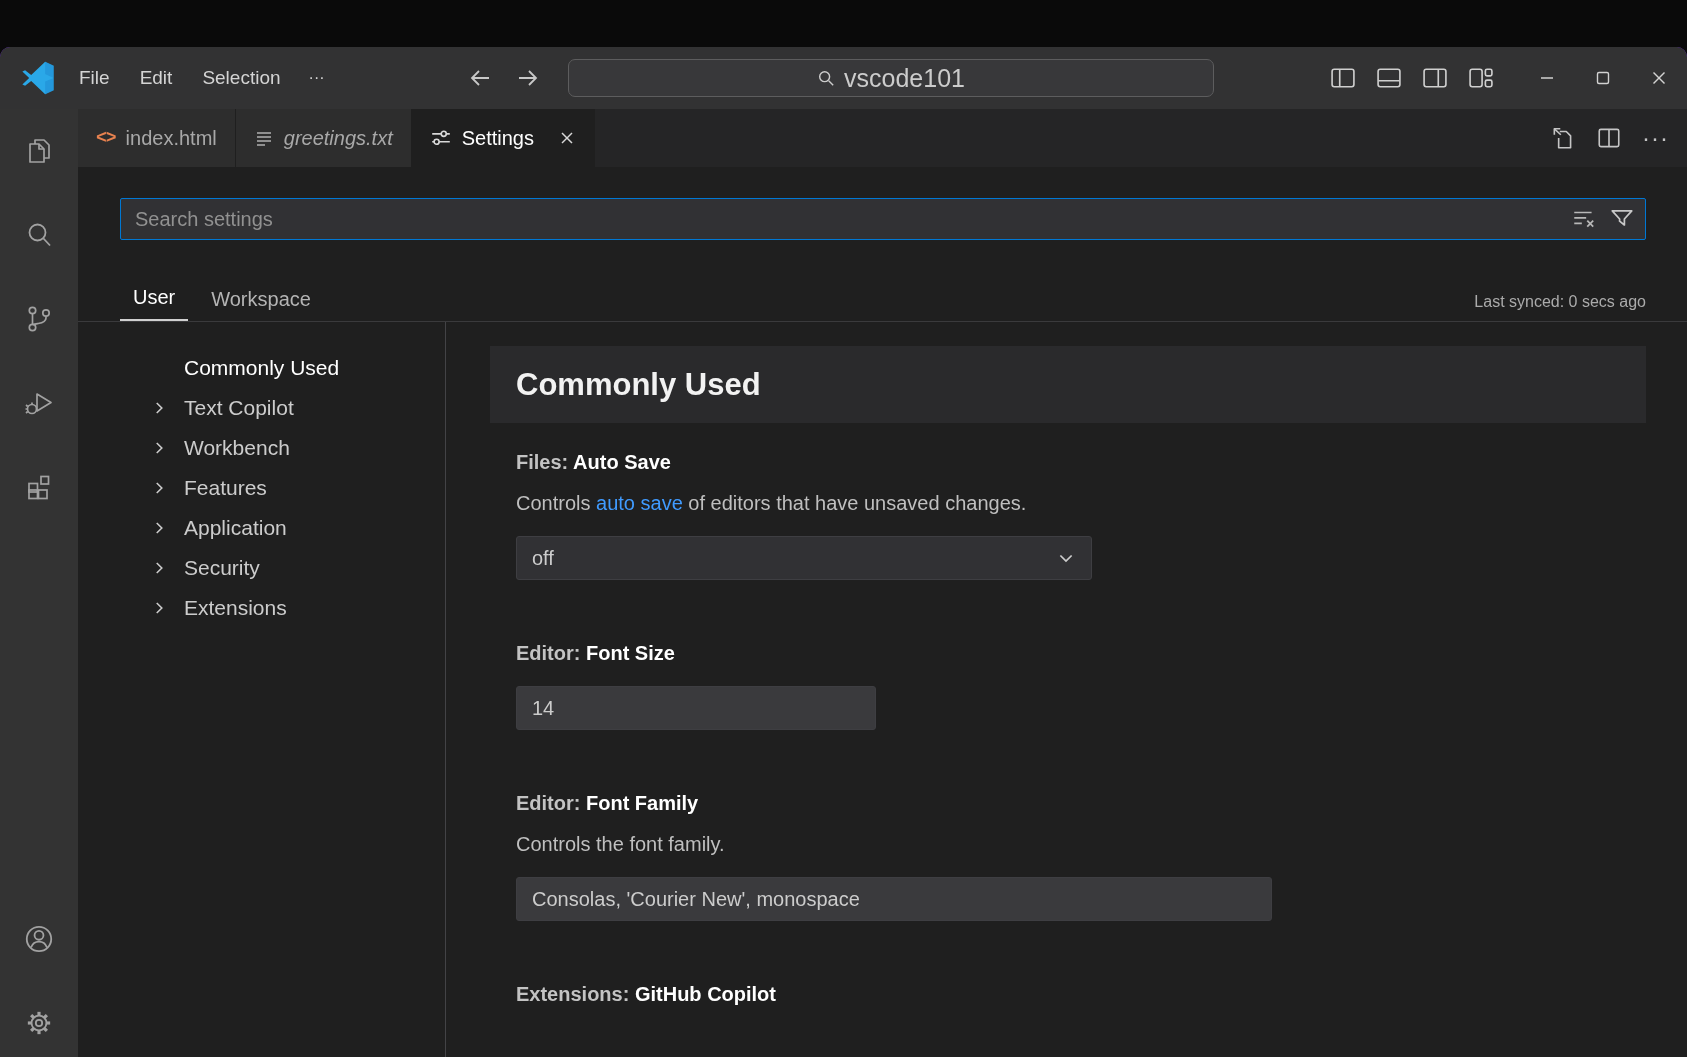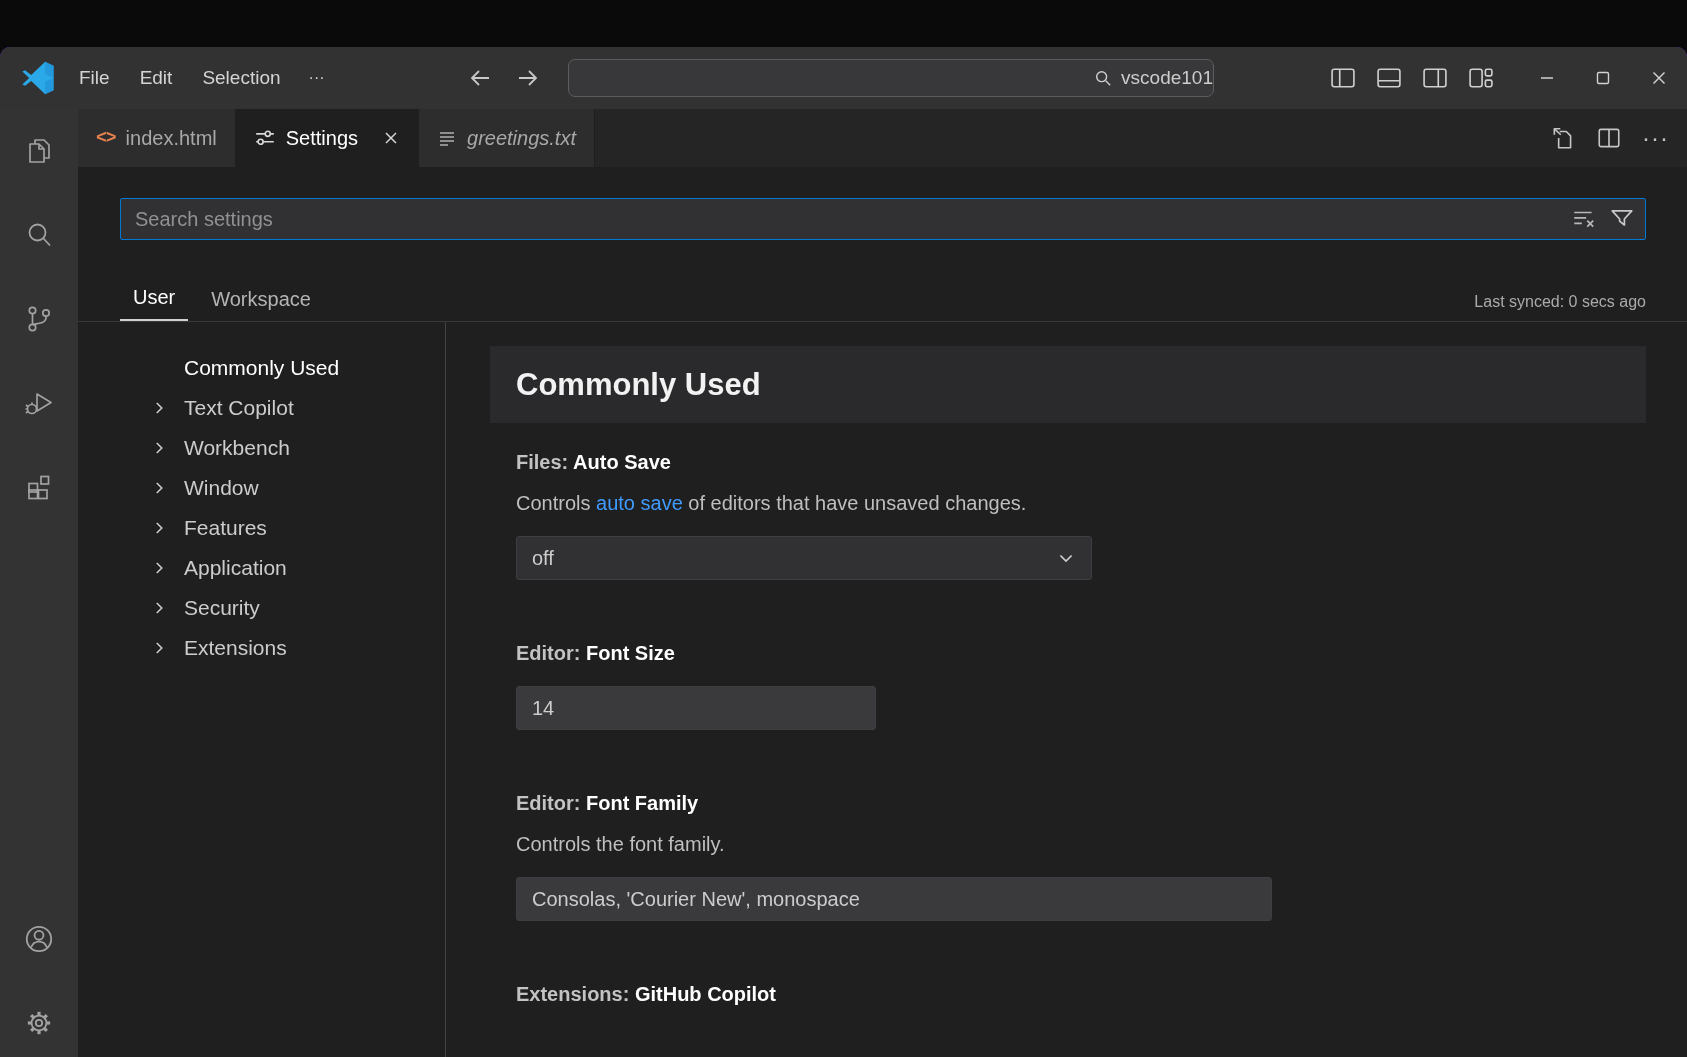--- a/index.html
+++ b/index.html
@@ -10,22 +10,22 @@
 
   
   .titlebar { position:absolute; top:0; left:0; right:0; height:62px; background:#323233; }
   .logo { position:absolute; left:21px; top:14px; width:34px; height:34px; }
   .menubar { position:absolute; left:64px; top:0; height:62px; display:flex; align-items:center; }
   .menu-item { padding:8px 15px; font-size:19px; color:#d4d4d4; border-radius:6px; cursor:default; }
   .menu-more { padding:8px 13px; color:#d4d4d4; }
   .nav-arrows { position:absolute; left:468px; top:0; height:62px; display:flex; align-items:center; gap:24px; }
   .command-center { position:absolute; left:568px; top:12px; width:646px; height:38px;
       background:#38383a; border:1px solid #5d5d5e; border-radius:7px;
-      display:flex; align-items:center; justify-content:flex-end; gap:9px;
-      color:#cccccc; font-size:19px; }
+      display:flex; align-items:center; justify-content:center; gap:9px;
+      color:#cccccc; font-size:25px; }
   .titlebar-right { position:absolute; right:0; top:0; height:62px; display:flex; align-items:center; }
   .layout-icons { display:flex; align-items:center; gap:22px; margin-right:26px; }
   .layout-icons .lbtn { display:flex; align-items:center; justify-content:center; }
   .win-btn { width:56px; height:62px; display:flex; align-items:center; justify-content:center; }
 
   
   .activitybar { position:absolute; left:0; top:62px; bottom:39px; width:78px; background:#333333;
       display:flex; flex-direction:column; align-items:center; }
   .ab-item { width:78px; height:84px; display:flex; align-items:center; justify-content:center; color:#a2a2a2; }
   .ab-spacer { margin-top:auto; }
@@ -247,47 +247,47 @@
     </div>
   </div>
 
   <div class="main">
 
     <div class="tabbar">
       <div class="tab">
         <span class="html-glyph">&lt;&gt;</span>
         <span class="tab-label">index.html</span>
       </div>
+      <div class="tab">
+        <span>
+          <svg width="20" height="20" viewBox="0 0 20 20" stroke="#8f8f8f" stroke-width="1.8">
+              <path d="M3 5 H17"></path>
+              <path d="M3 9 H17"></path>
+              <path d="M3 13 H17"></path>
+              <path d="M3 17 H11"></path>
+            </svg>
+        </span>
+        <span class="tab-label italic">greetings.txt</span>
+      </div>
       <div class="tab active">
         <span>
           <svg width="22" height="22" viewBox="0 0 20 20" fill="none" stroke="#d8d8d8" stroke-width="1.5">
               <path d="M2 6.2 H18"></path>
               <circle cx="12.5" cy="6.2" r="2.3" fill="#1f1f1f"></circle>
               <path d="M2 13.4 H18"></path>
               <circle cx="6" cy="13.4" r="2.3" fill="#1f1f1f"></circle>
             </svg>
         </span>
         <span class="tab-label">Settings</span>
         <span class="tab-close">
           <svg width="18" height="18" viewBox="0 0 18 18" stroke="#d8d8d8" stroke-width="1.5">
               <path d="M4 4 L14 14"></path>
               <path d="M14 4 L4 14"></path>
             </svg>
         </span>
-      </div>
-      <div class="tab">
-        <span>
-          <svg width="20" height="20" viewBox="0 0 20 20" stroke="#8f8f8f" stroke-width="1.8">
-              <path d="M3 5 H17"></path>
-              <path d="M3 9 H17"></path>
-              <path d="M3 13 H17"></path>
-              <path d="M3 17 H11"></path>
-            </svg>
-        </span>
-        <span class="tab-label italic">greetings.txt</span>
       </div>
       <div class="tab-actions">
         <span>
           <svg width="26" height="26" viewBox="0 0 24 24" fill="none" stroke="#c5c5c5" stroke-width="1.5" stroke-linejoin="round">
               <path d="M9 6 H15 L19 10 V21 H8 V12"></path>
               <path d="M10 9 L4 3.5"></path>
               <path d="M4 9 V3.5 H9.5"></path>
             </svg>
         </span>
         <span>
@@ -349,28 +349,20 @@
                 </svg>
               </span>
             <span class="toc-label">Workbench</span>
           </div>
           <div class="toc-item">
             <span class="twisty">
                 <svg width="18" height="18" viewBox="0 0 16 16" fill="none" stroke="#cccccc" stroke-width="1.4">
                   <path d="M6 3.5 L10.5 8 L6 12.5"></path>
                 </svg>
               </span>
-            <span class="toc-label">Window</span>
-          </div>
-          <div class="toc-item">
-            <span class="twisty">
-                <svg width="18" height="18" viewBox="0 0 16 16" fill="none" stroke="#cccccc" stroke-width="1.4">
-                  <path d="M6 3.5 L10.5 8 L6 12.5"></path>
-                </svg>
-              </span>
             <span class="toc-label">Features</span>
           </div>
           <div class="toc-item">
             <span class="twisty">
                 <svg width="18" height="18" viewBox="0 0 16 16" fill="none" stroke="#cccccc" stroke-width="1.4">
                   <path d="M6 3.5 L10.5 8 L6 12.5"></path>
                 </svg>
               </span>
             <span class="toc-label">Application</span>
           </div>

